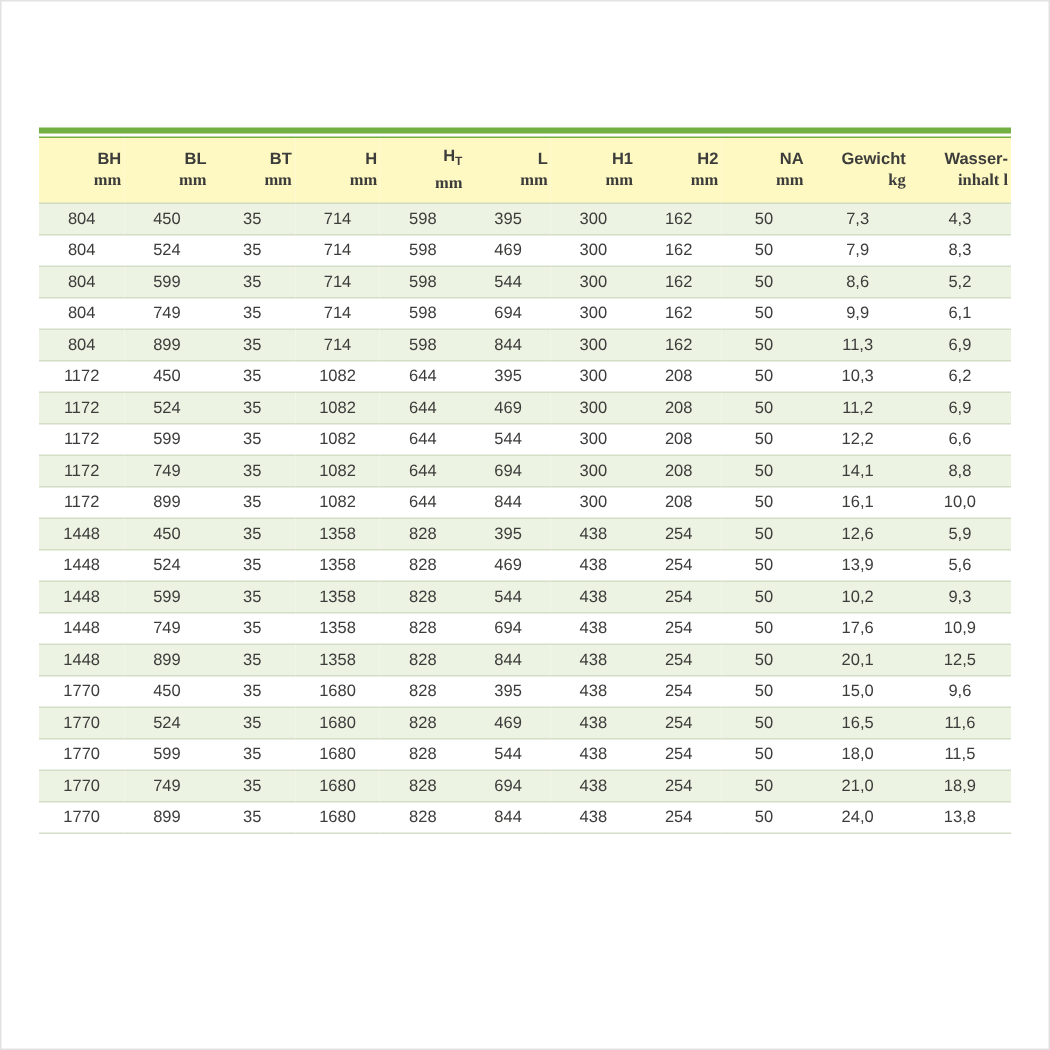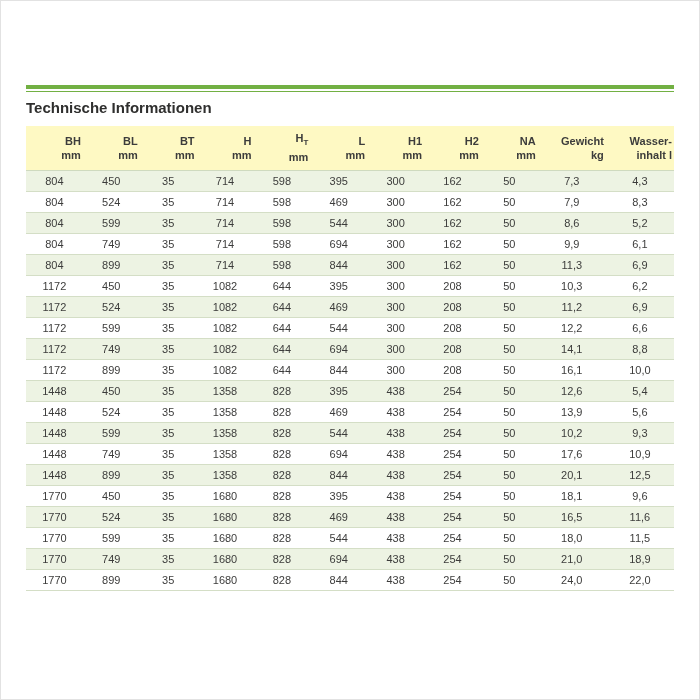--- a/index.html
+++ b/index.html
@@ -64,30 +64,29 @@
     text-align: center;
     vertical-align: middle;
     height: 21px;
     padding: 2px 2px;
     border-bottom: 1px solid #d4dec6;
     background: #ffffff;
   }
   tbody tr:nth-child(odd) td {
     background: #edf3e3;
   }
-  .h-unit { font-weight: bold; }
+  .h-unit { font-weight: bold; font-family: Liberation Serif, serif; }
 </style>
 </head>
 <body>
 
 <div class="page">
   <div class="content">
     <div class="rule-thick"></div>
     <div class="rule-thin"></div>
-    <div class="page-title">Technische Informationen</div>
 
     <table>
       <colgroup id="colgroup">
           <col class="c-std">
           <col class="c-std">
           <col class="c-std">
           <col class="c-std">
           <col class="c-std">
           <col class="c-std">
           <col class="c-std">
@@ -279,21 +278,21 @@
             <td>1448</td>
             <td>450</td>
             <td>35</td>
             <td>1358</td>
             <td>828</td>
             <td>395</td>
             <td>438</td>
             <td>254</td>
             <td>50</td>
             <td>12,6</td>
-            <td>5,4</td>
+            <td>5,9</td>
           </tr>
           <tr>
             <td>1448</td>
             <td>524</td>
             <td>35</td>
             <td>1358</td>
             <td>828</td>
             <td>469</td>
             <td>438</td>
             <td>254</td>
@@ -343,21 +342,21 @@
           <tr>
             <td>1770</td>
             <td>450</td>
             <td>35</td>
             <td>1680</td>
             <td>828</td>
             <td>395</td>
             <td>438</td>
             <td>254</td>
             <td>50</td>
-            <td>18,1</td>
+            <td>15,0</td>
             <td>9,6</td>
           </tr>
           <tr>
             <td>1770</td>
             <td>524</td>
             <td>35</td>
             <td>1680</td>
             <td>828</td>
             <td>469</td>
             <td>438</td>
@@ -396,18 +395,18 @@
             <td>1770</td>
             <td>899</td>
             <td>35</td>
             <td>1680</td>
             <td>828</td>
             <td>844</td>
             <td>438</td>
             <td>254</td>
             <td>50</td>
             <td>24,0</td>
-            <td>22,0</td>
+            <td>13,8</td>
           </tr>
         </tbody>
     </table>
   </div>
 </div>
 
 </body></html>

